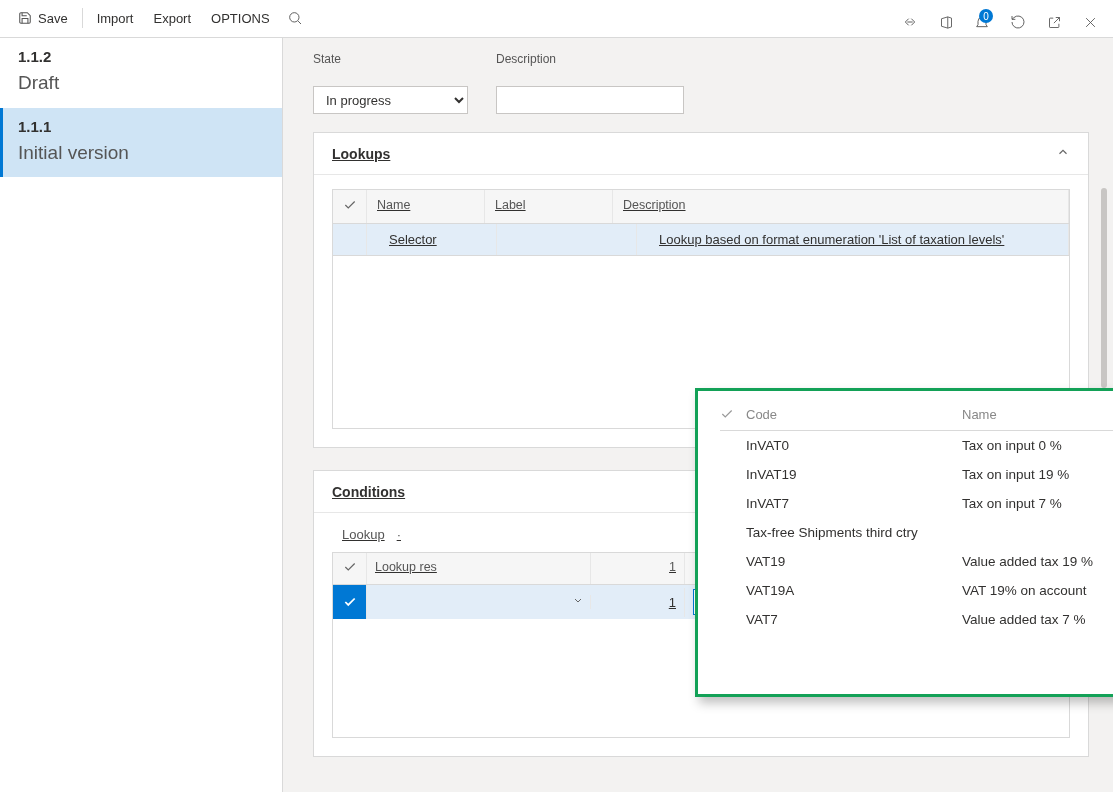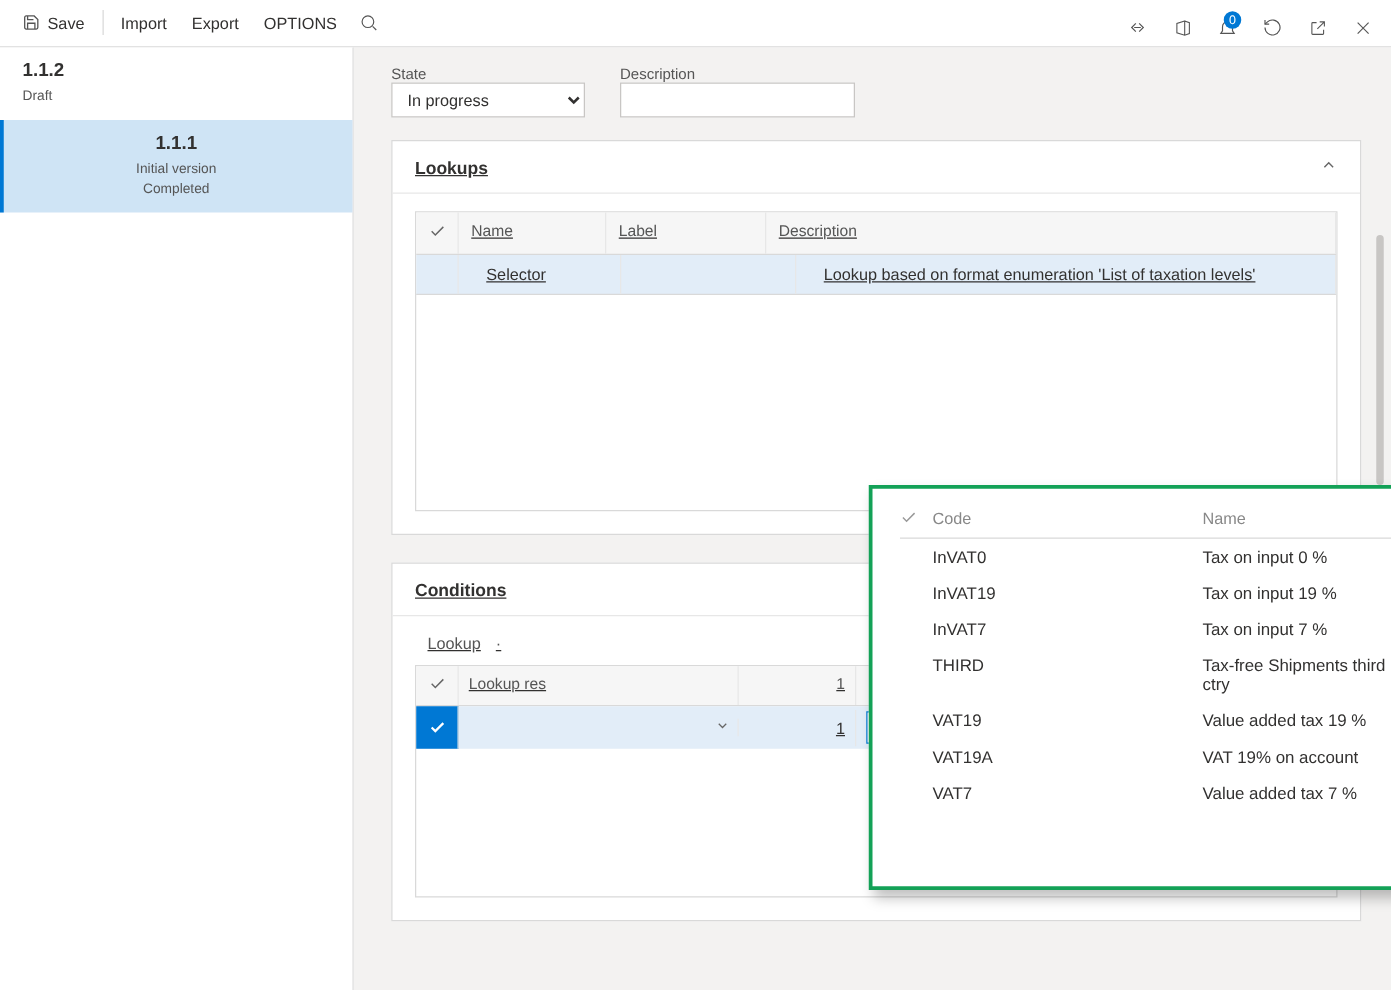--- a/index.html
+++ b/index.html
@@ -45,38 +45,38 @@
 
   
   .workspace { display:flex; height: calc(792px - 38px); }
   .sidebar {
     width: 283px;
     border-right: 1px solid #d9d9d9;
     background:#fff;
   }
   .ver-item { padding: 10px 18px 10px 18px; cursor:pointer; }
   .ver-title { font-weight:600; font-size:15px; margin-bottom:4px;}
-  .ver-sub { color:#555; font-size:11px; line-height:1.5;}
-  .ver-item.selected { background:#cfe4f5; border-left:3px solid #0078d4; padding-left:15px;text-align:center;}
+  .ver-sub { color:#555; font-size:19px; line-height:1.5;}
+  .ver-item.selected { background:#cfe4f5; border-left:3px solid #0078d4; padding-left:15px;}
 
   .main {
     flex:1; background:#f3f2f1; position:relative;
     padding: 14px 24px 14px 30px;
     overflow:hidden;
   }
   .scrollbar-fake {
     position:absolute; right:6px; top:150px; width:6px; height:200px;
     background:#c8c6c4; border-radius:3px;
   }
 
   .breadcrumb { color:#666; font-size:12px; letter-spacing:.3px; margin-bottom:8px;}
   .breadcrumb .sep { margin: 0 8px; color:#999;}
 
   .form-row { display:flex; gap:28px; margin-bottom:18px;}
-  .form-field { display:flex; flex-direction:column; gap:0;}
+  .form-field { display:flex; flex-direction:column; gap:20px;}
   .form-label { font-size:12px; color:#555;}
   select.state, input.desc {
     height:28px; border:1px solid #c8c6c4; background:#fff; padding:0 8px;
     font-family:inherit; font-size:13px; color:#323130;
   }
   select.state { width:155px; }
   input.desc { width:188px; }
 
   .panel {
     background:#fff; border:1px solid #d9d9d9; margin-bottom:22px;
@@ -235,21 +235,20 @@
 <div class="workspace">
 
   <div class="sidebar">
     <div class="ver-item">
       <div class="ver-title">1.1.2</div>
       <div class="ver-sub">Draft</div>
     </div>
     <div class="ver-item selected">
       <div class="ver-title">1.1.1</div>
       <div class="ver-sub">Initial version</div>
-      <div class="ver-sub">Completed</div>
     </div>
   </div>
 
   <div class="main">
     <div class="scrollbar-fake"></div>
 
 
     <div class="form-row">
       <div class="form-field">
         <span class="form-label">State</span>
@@ -370,21 +369,20 @@
               <div class="r1">InVAT19</div>
               <div class="r2">Tax on input 19 %</div>
             </div>
             <div class="dd-row">
               <div class="r0"></div>
               <div class="r1">InVAT7</div>
               <div class="r2">Tax on input 7 %</div>
             </div>
             <div class="dd-row">
               <div class="r0"></div>
-              <div class="r1">THIRD</div>
               <div class="r2">Tax-free Shipments third ctry</div>
             </div>
             <div class="dd-row">
               <div class="r0"></div>
               <div class="r1">VAT19</div>
               <div class="r2">Value added tax 19 %</div>
             </div>
             <div class="dd-row">
               <div class="r0"></div>
               <div class="r1">VAT19A</div>

